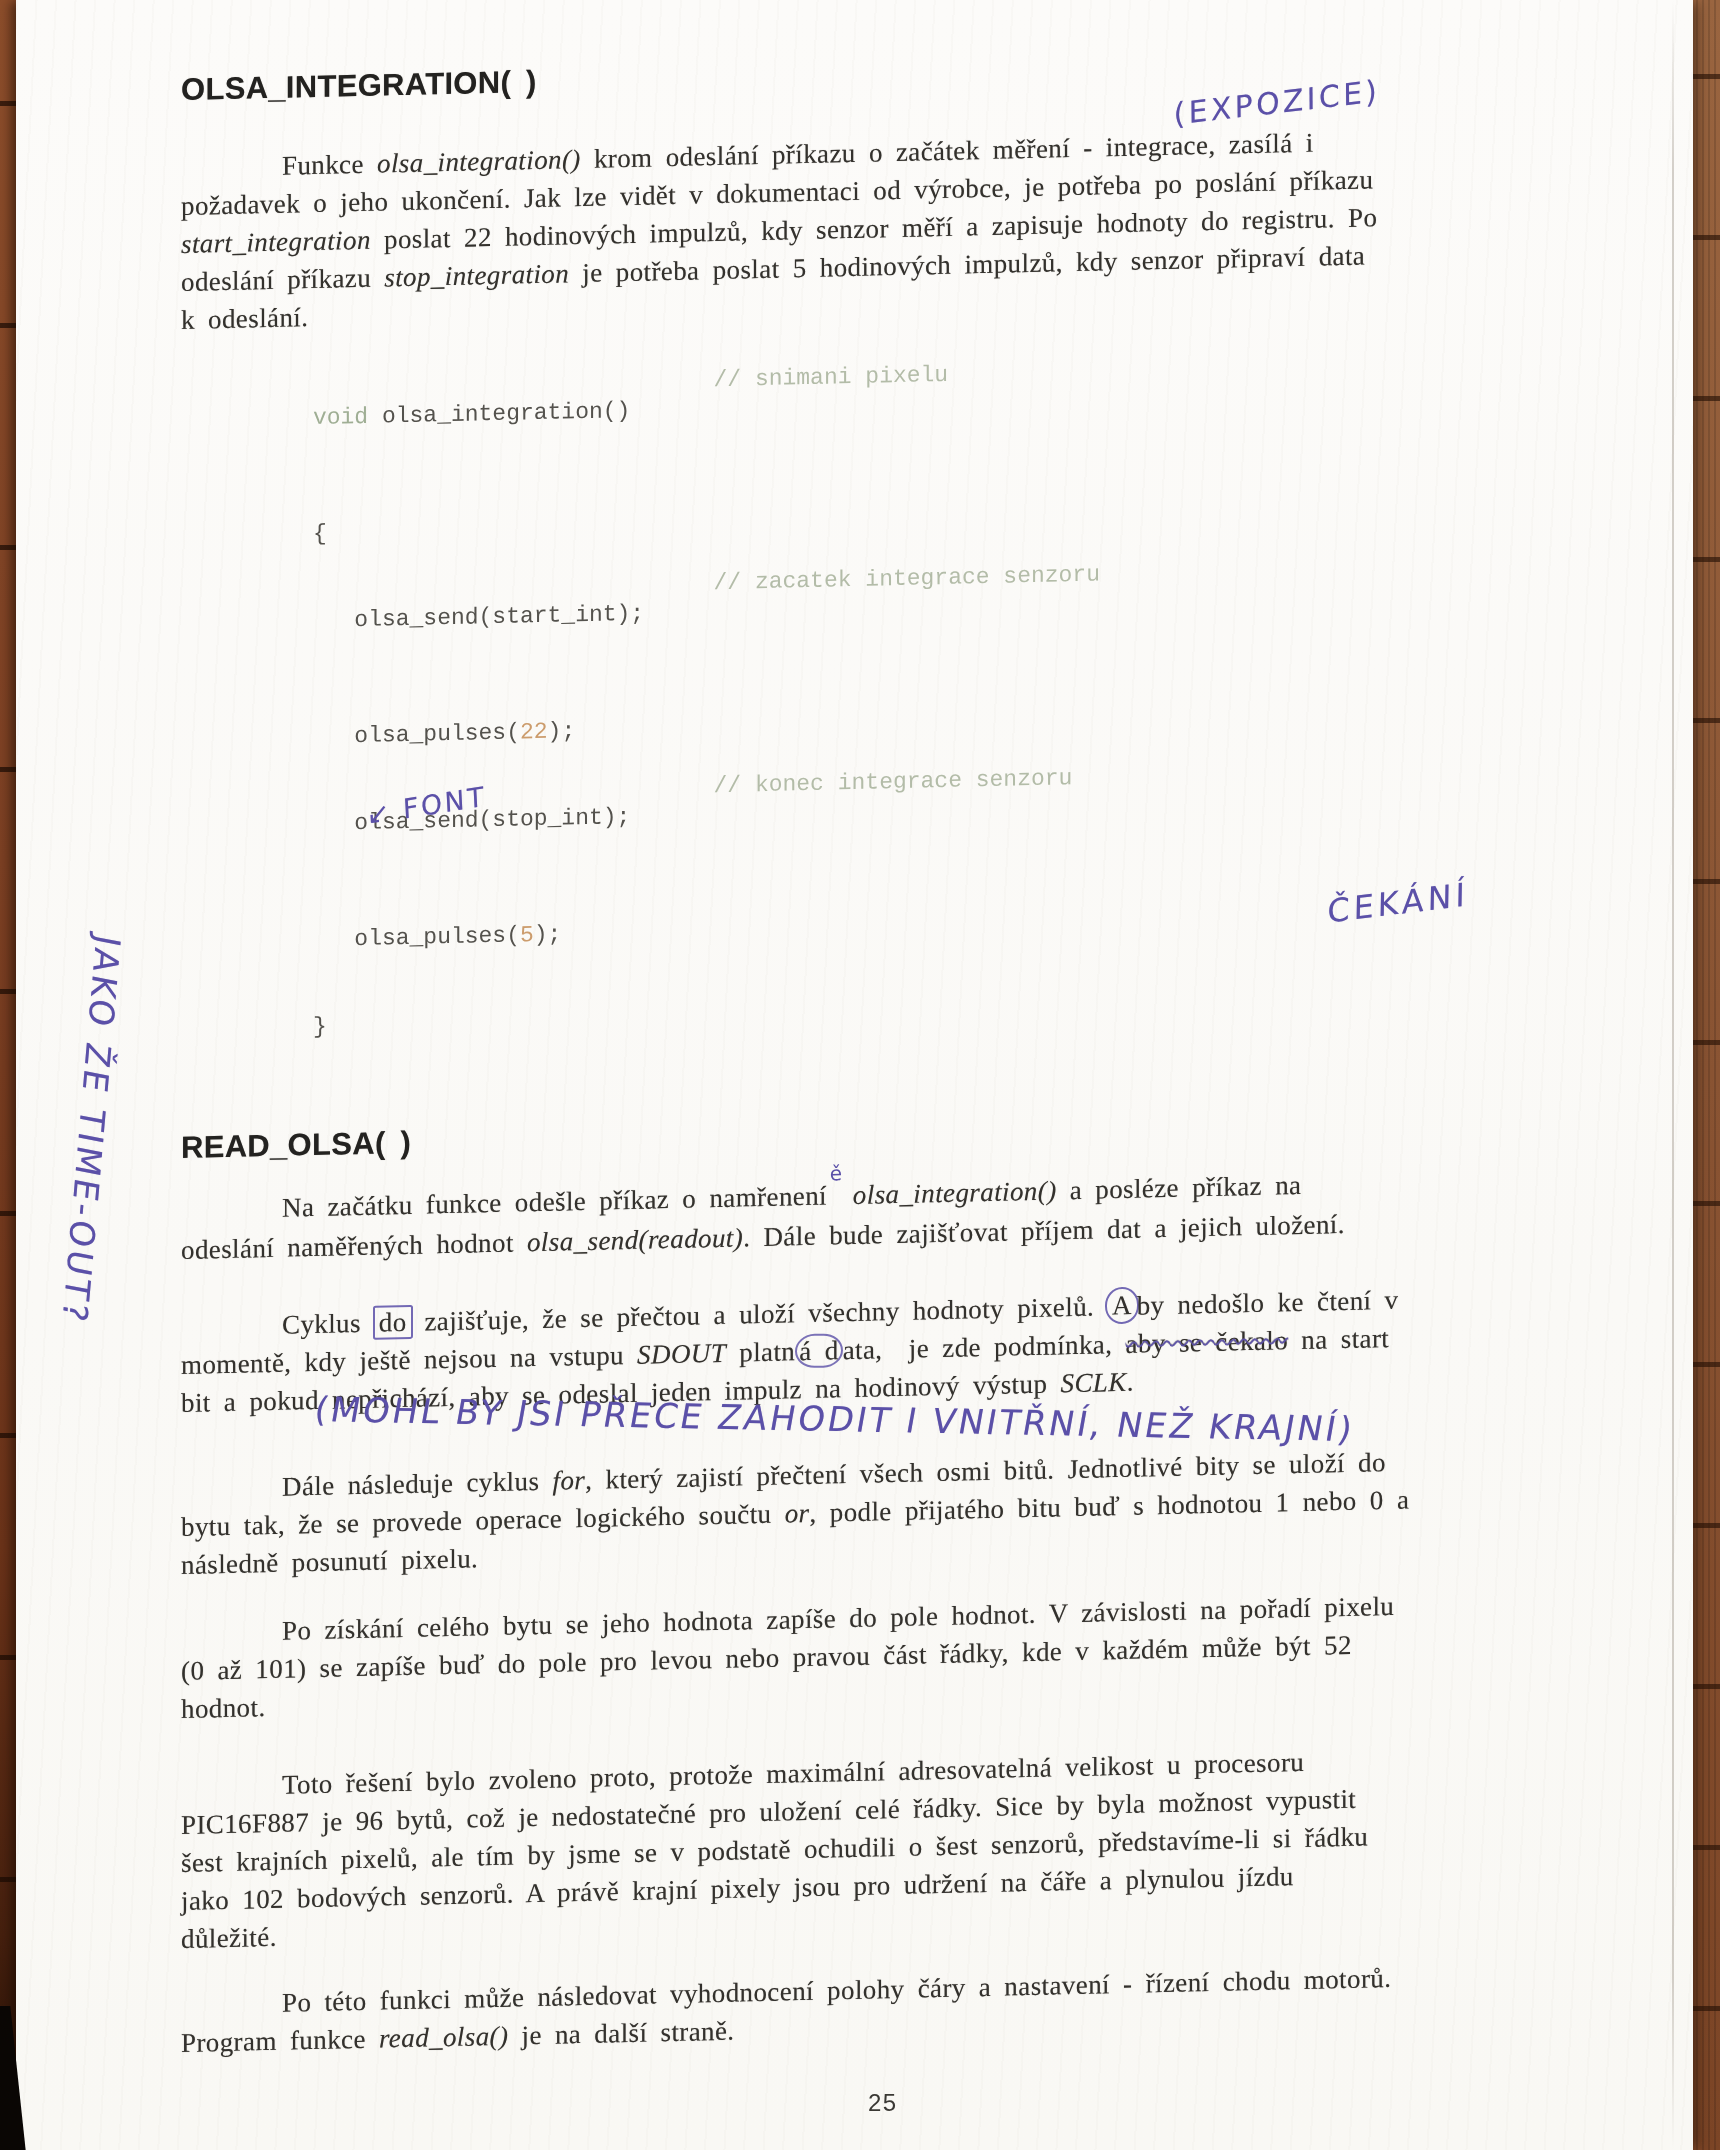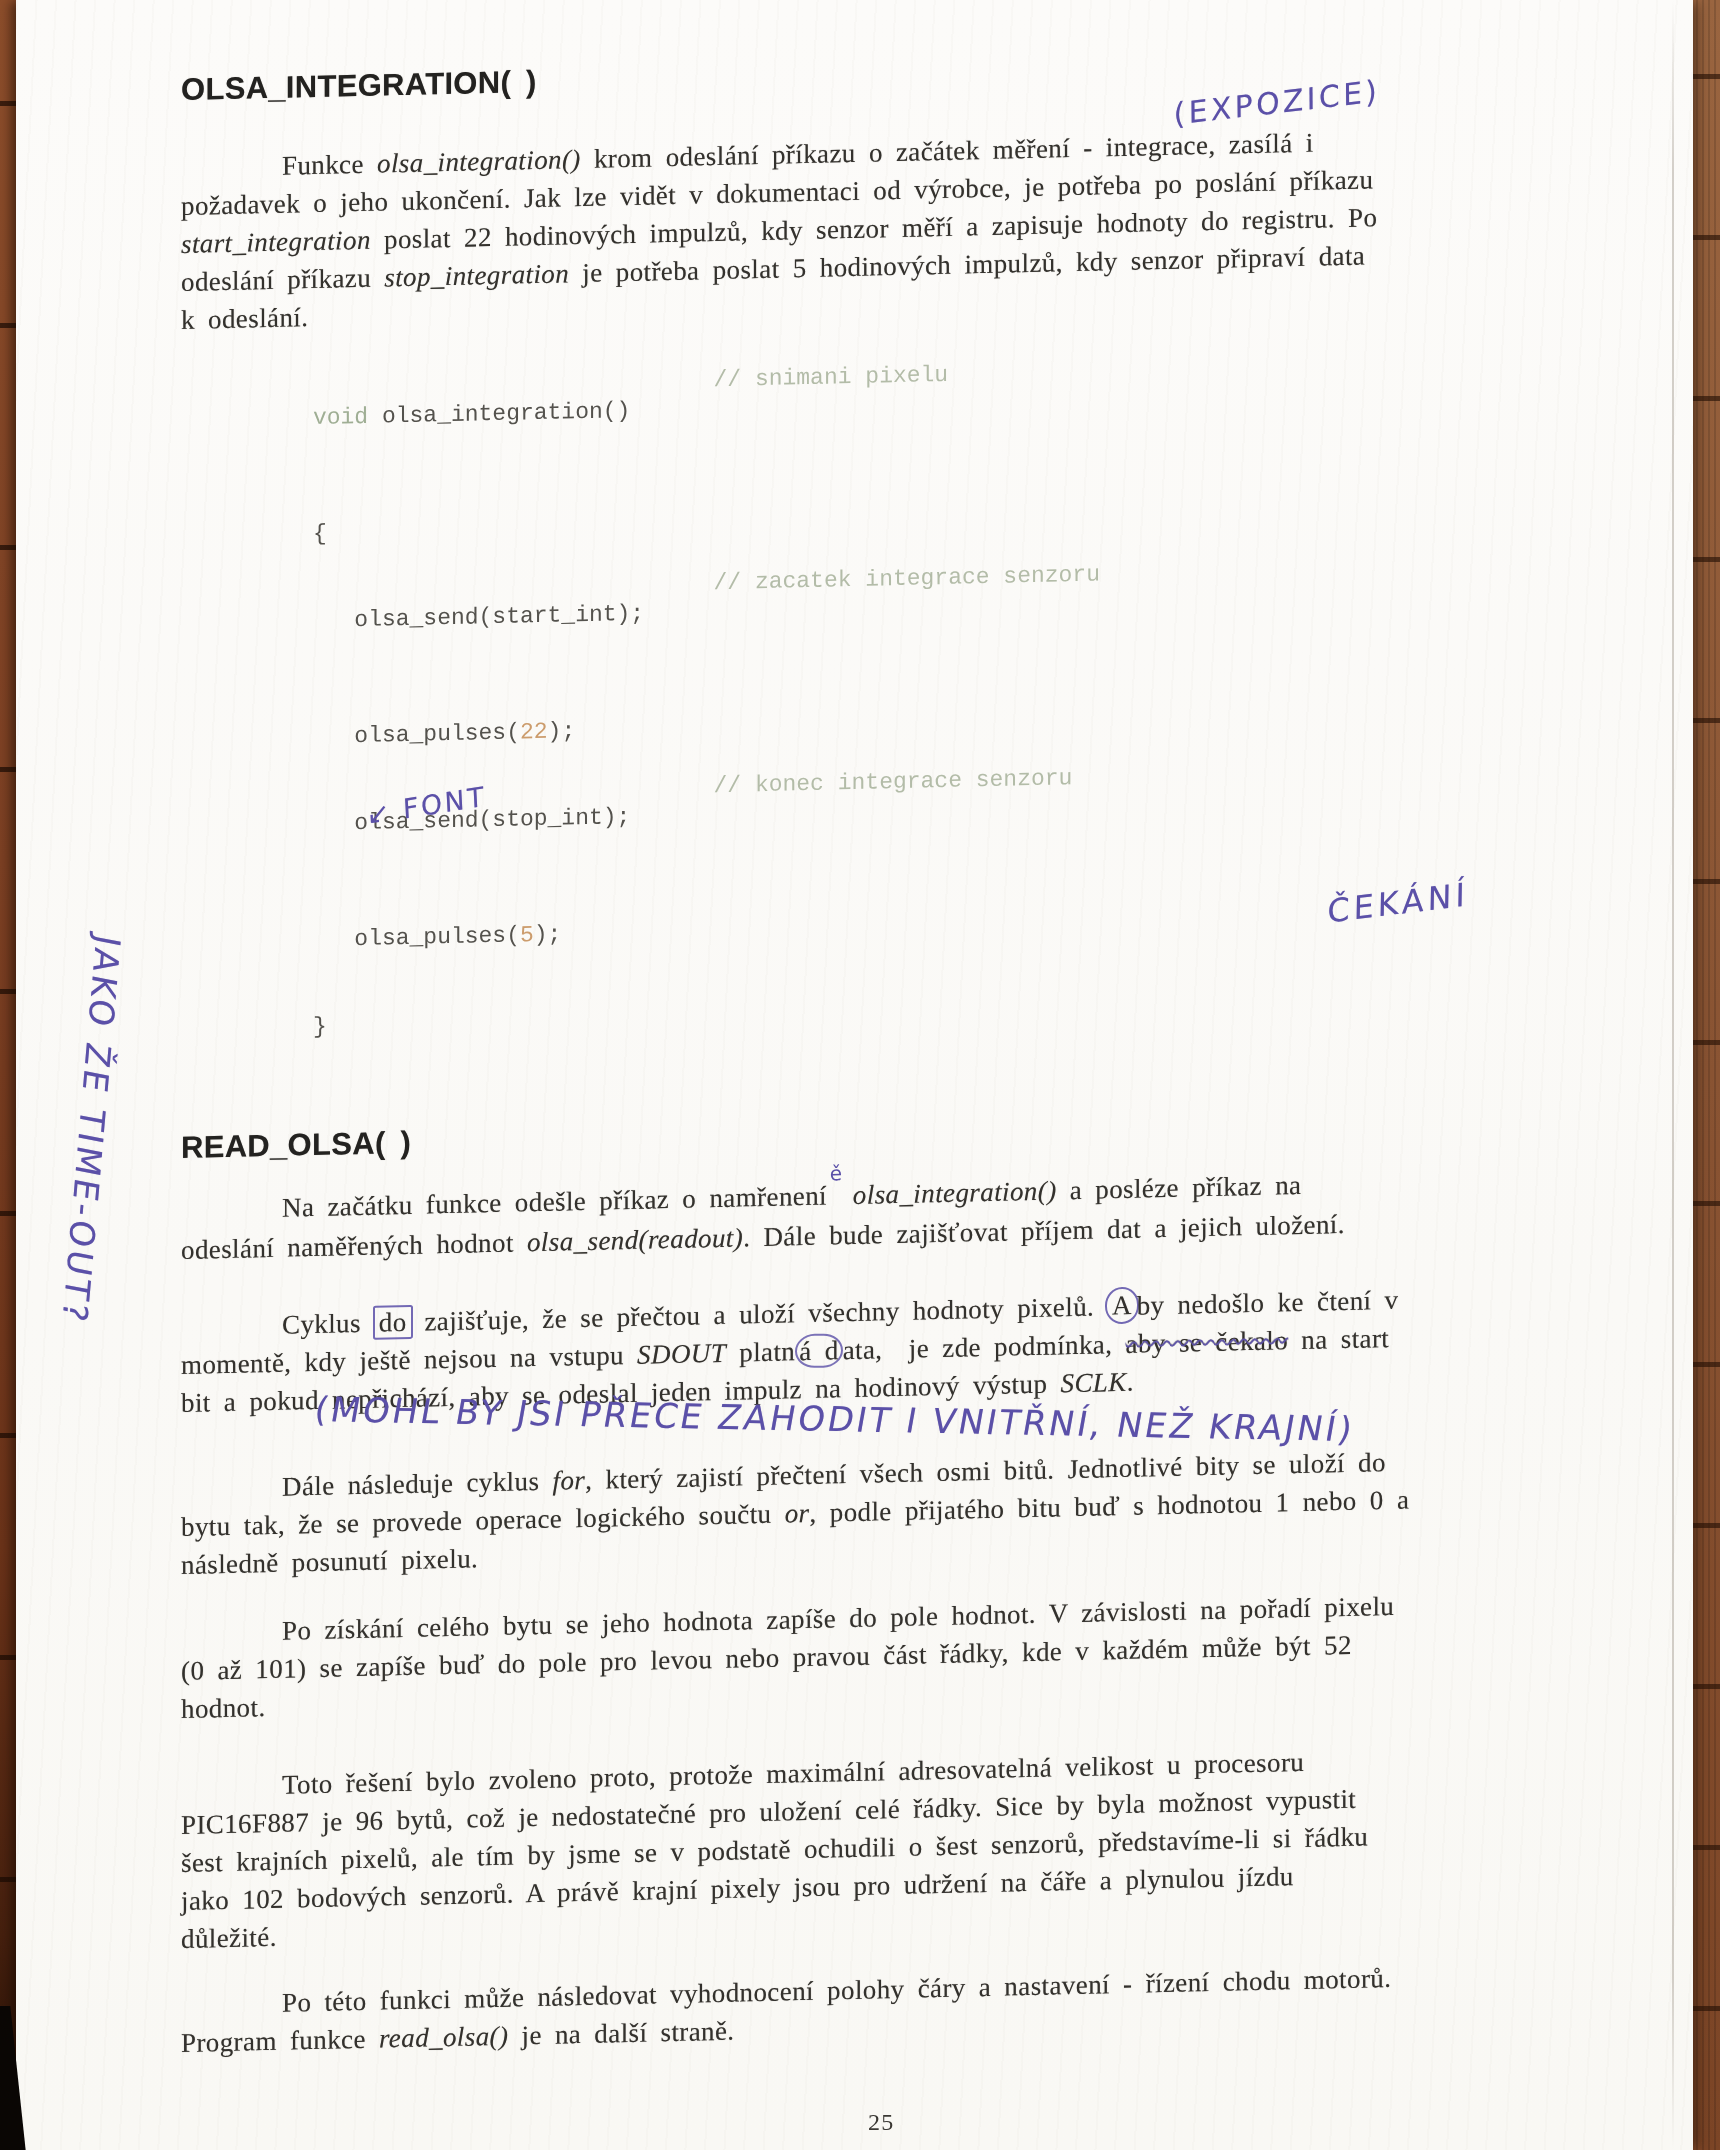--- a/index.html
+++ b/index.html
@@ -71,21 +71,21 @@
   .a-font{left:366px;top:790px;font-size:27px;letter-spacing:2.7px;
     transform:rotate(-9deg) skewX(-6deg);}
   .a-cekani{left:1327px;top:884px;font-size:32px;letter-spacing:4px;
     transform:rotate(-7deg) skewX(-8deg);}
   .a-mohl{left:315px;top:1399px;font-size:34px;letter-spacing:2.7px;
     transform:rotate(1.1deg) skewX(-9deg);}
   .a-margin{left:128px;top:940px;font-size:34px;letter-spacing:3.4px;
     transform:rotate(95deg) skewX(-6deg);transform-origin:0 0;}
 
   .page-num{position:absolute;left:852px;top:2089px;z-index:2;
-    font-family:Liberation Serif, serif;font-size:24px;letter-spacing:1.3px;color:#3a3834;margin-top:20px;}
+    font-family:Liberation Sans, sans-serif;font-size:24px;letter-spacing:1.3px;color:#3a3834;}
 </style>
 </head>
 <body>
 
 <div class="wood-left"></div>
 <div class="wood-right"></div>
 <div class="corner-shadow"></div>
 
 <div class="paper">
   <div class="paper-edge-line"></div>

